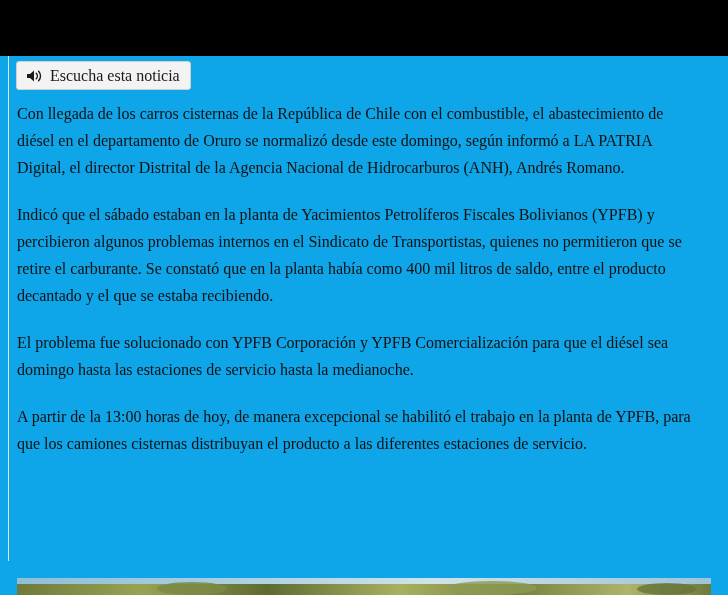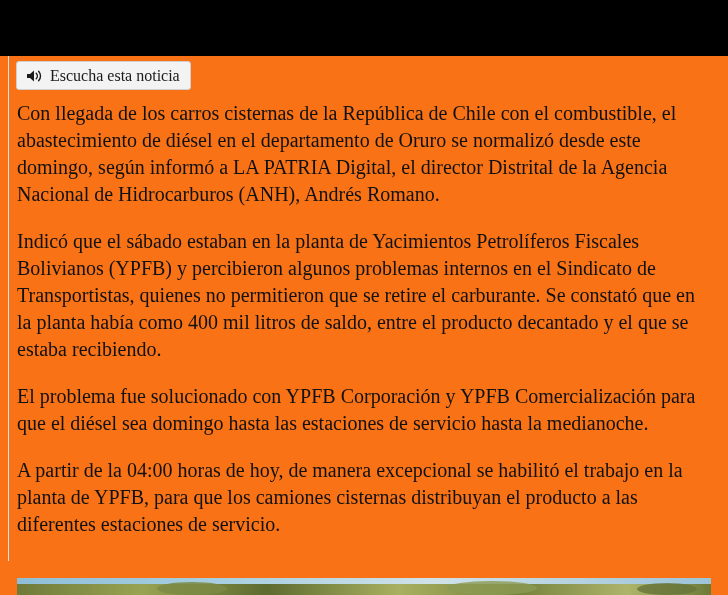--- a/index.html
+++ b/index.html
@@ -11,21 +11,21 @@
     height: 595px;
     background: #ffffff;
     font-family: "Liberation Serif", serif;
     overflow: hidden;
     position: relative;
   }
   .page {
     position: relative;
     width: 728px;
     height: 595px;
-    background: #f97316;
+    background: #0ea5e9;
     box-sizing: border-box;
   }
   
   .top-banner {
     position: absolute;
     top: 0;
     left: 0;
     width: 728px;
     height: 56px;
     background: #000000;
@@ -80,21 +80,21 @@
   }
   .article {
     position: absolute;
     left: 17px;
     top: 100px;
     width: 683px;
   }
   .article p {
     margin: 0 0 20px 0;
     font-family: "Liberation Serif", serif;
-    font-size: 20px;
+    font-size: 16px;
     line-height: 27px;
     color: #111111;
     text-align: left;
   }
   .article p:last-child {
     margin-bottom: 0;
   }
   
   .bottom-image {
     position: absolute;
@@ -160,21 +160,21 @@
         <path d="M12.6 3.2 a7 7 0 0 1 0 9.6" stroke="#1a1a1a" stroke-width="1.4" fill="none" stroke-linecap="round"></path>
       </svg>
     </span>
     <span class="label">Escucha esta noticia</span>
   </div>
 
   <div class="article">
     <p>Con llegada de los carros cisternas de la República de Chile con el combustible, el abastecimiento de diésel en el departamento de Oruro se normalizó desde este domingo, según informó a LA PATRIA Digital, el director Distrital de la Agencia Nacional de Hidrocarburos (ANH), Andrés Romano.</p>
     <p>Indicó que el sábado estaban en la planta de Yacimientos Petrolíferos Fiscales Bolivianos (YPFB) y percibieron algunos problemas internos en el Sindicato de Transportistas, quienes no permitieron que se retire el carburante. Se constató que en la planta había como 400 mil litros de saldo, entre el producto decantado y el que se estaba recibiendo.</p>
     <p>El problema fue solucionado con YPFB Corporación y YPFB Comercialización para que el diésel sea domingo hasta las estaciones de servicio hasta la medianoche.</p>
-    <p>A partir de la 04:00 horas de hoy, de manera excepcional se habilitó el trabajo en la planta de YPFB, para que los camiones cisternas distribuyan el producto a las diferentes estaciones de servicio.</p>
+    <p>A partir de la 13:00 horas de hoy, de manera excepcional se habilitó el trabajo en la planta de YPFB, para que los camiones cisternas distribuyan el producto a las diferentes estaciones de servicio.</p>
   </div>
 
   <div class="bottom-image">
     <div class="sky"></div>
     <div class="ground"></div>
     <div class="blob1"></div>
     <div class="blob2"></div>
     <div class="blob3"></div>
   </div>
 

